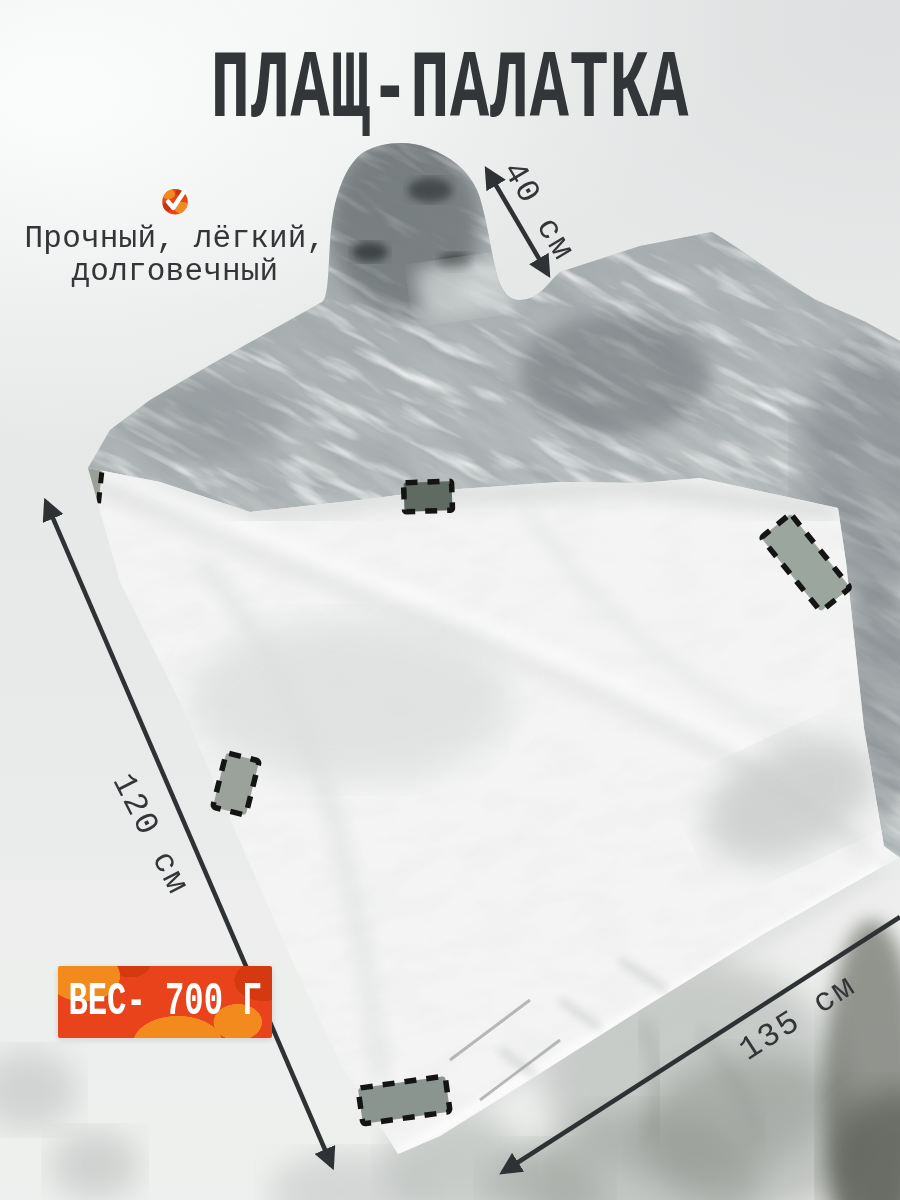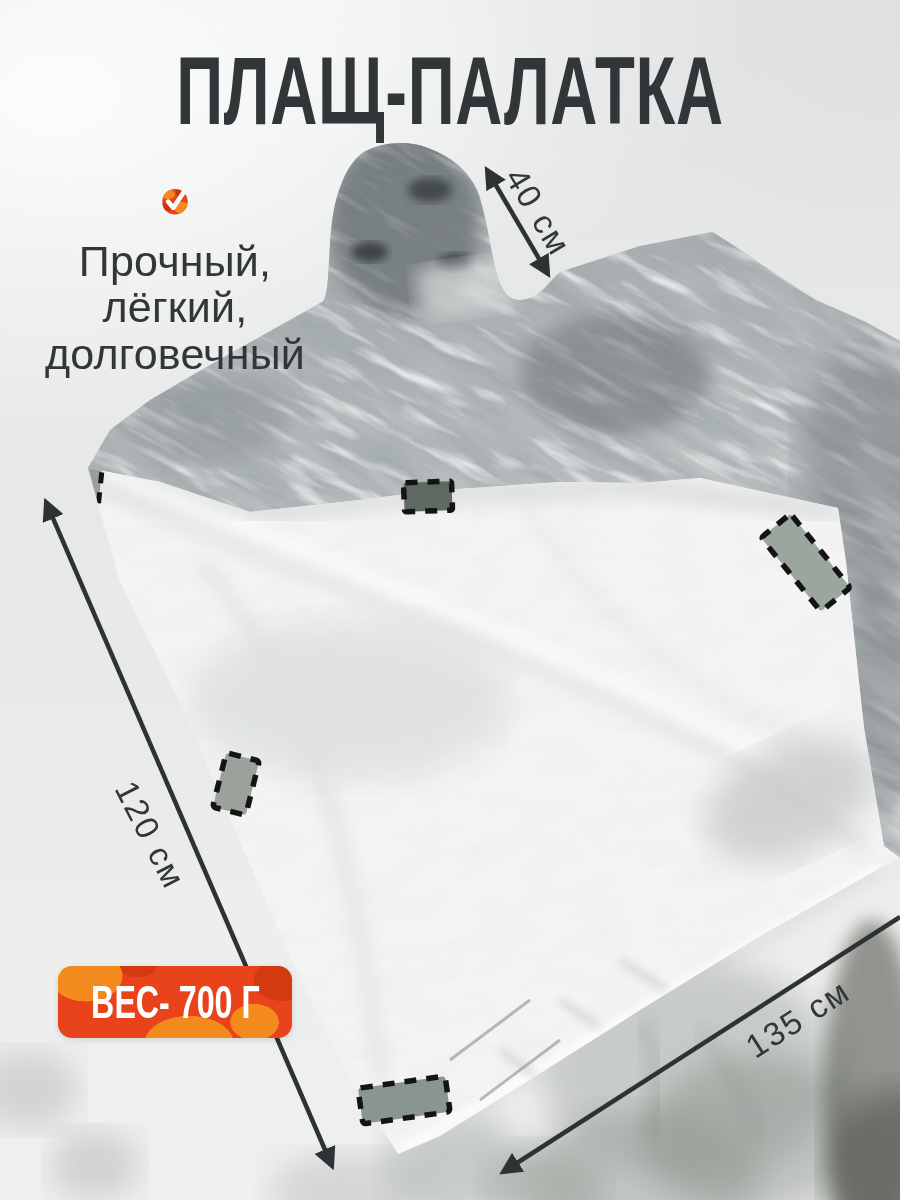--- a/index.html
+++ b/index.html
@@ -1,48 +1,48 @@
 <!DOCTYPE html>
 <html lang="ru" style="--accent: #e8431a; --accent-light: #f28a1e; --ink: #333639; --badge-text: #ffffff;"><head>
 <meta charset="utf-8">
 <style>
   html,body{margin:0;padding:0;background:#cfd1d1;}
   .stage{
     position:relative;width:900px;height:1200px;overflow:hidden;
-    font-family:Liberation Sans, sans-serif;
+    font-family:Liberation Mono, monospace;
     background:
       radial-gradient(900px 640px at 6% 8%, #fbfcfc 0%, rgba(250,251,251,0) 55%),
       radial-gradient(760px 520px at 32% 0%, #f2f3f3 0%, rgba(242,243,243,0) 60%),
       radial-gradient(700px 500px at 98% 2%, #dfe0e1 0%, rgba(223,224,225,0) 55%),
       linear-gradient(180deg,#e5e6e6 0%, #e8e9e9 55%, #eef0ef 100%);
   }
   .scene,.annotations{position:absolute;left:0;top:0;width:900px;height:1200px;pointer-events:none;}
   .title{
     position:absolute;left:0;right:0;top:36px;margin:0;text-align:center;
     font-size:96px;font-weight:800;letter-spacing:1px;color:var(--ink,#333639);
     transform:scaleX(0.68);white-space:nowrap;
   }
   .feature{position:absolute;display:flex;flex-direction:column;align-items:center;gap:4px;}
   .feature.f1{left:10px;top:184px;width:330px;}
   .feature.f2{left:10px;top:300px;width:312px;}
   .check{width:34px;height:34px;display:block;}
   .check svg{width:34px;height:34px;display:block;}
   .feature-text{
-    margin:16px;white-space:pre-line;text-align:center;
-    font-size:43px;line-height:1.08;color:var(--ink,#333639);letter-spacing:.2px;
+    margin:0;white-space:pre-line;text-align:center;
+    font-size:31px;line-height:1.08;color:var(--ink,#333639);letter-spacing:.2px;
   }
   .dim-label{
     position:absolute;text-align:center;color:var(--ink,#333639);
     font-size:33px;font-weight:500;letter-spacing:2px;white-space:nowrap;
   }
   .lab40 {left:474px;top:193px;width:128px;transform:rotate(59deg);}
   .lab120{left:62px; top:816px;width:176px;transform:rotate(63deg);}
   .lab135{left:712px;top:1000px;width:172px;transform:rotate(-32.5deg);}
   .badge{
-    position:absolute;left:58px;top:966px;width:234px;height:72px;border-radius:14px;
+    position:absolute;left:58px;top:966px;width:214px;height:72px;border-radius:2px;
     display:flex;align-items:center;justify-content:center;overflow:hidden;
     background-color:var(--accent,#e8431a);
     background-image:
       radial-gradient(60px 42px at 12% 14%, var(--accent-light,#f28a1e) 0 60%, transparent 61%),
       radial-gradient(74px 46px at 56% 108%, var(--accent-light,#f28a1e) 0 60%, transparent 61%),
       radial-gradient(48px 34px at 96% 20%, #d4390f 0 60%, transparent 61%),
       radial-gradient(40px 30px at 84% 78%, var(--accent-light,#f28a1e) 0 60%, transparent 61%),
       radial-gradient(34px 26px at 34% -6%, #d4390f 0 60%, transparent 61%);
     box-shadow:0 2px 6px rgba(0,0,0,.12);
   }

